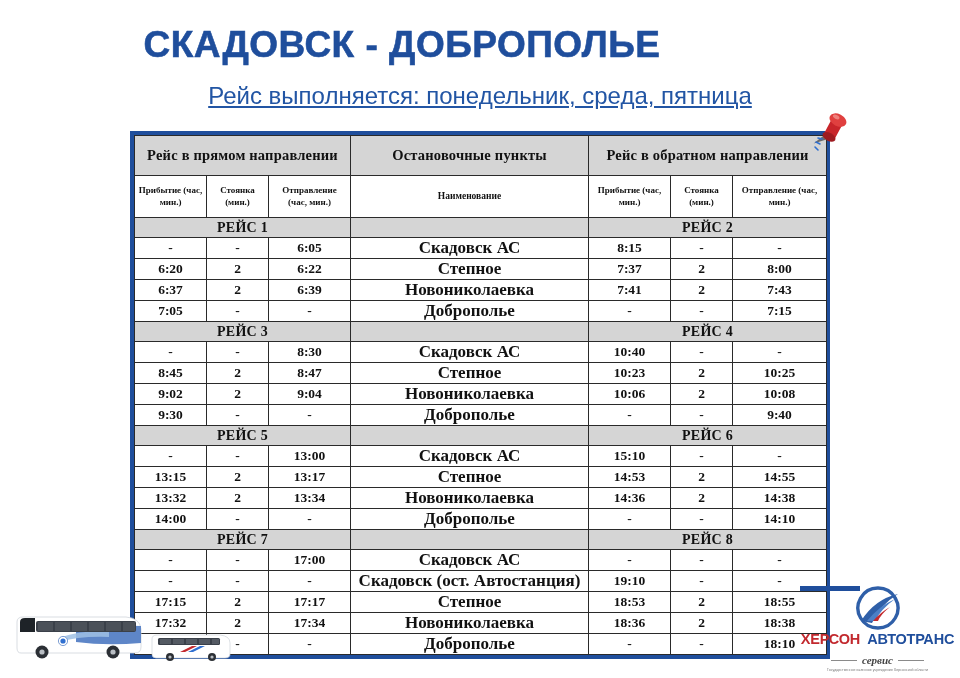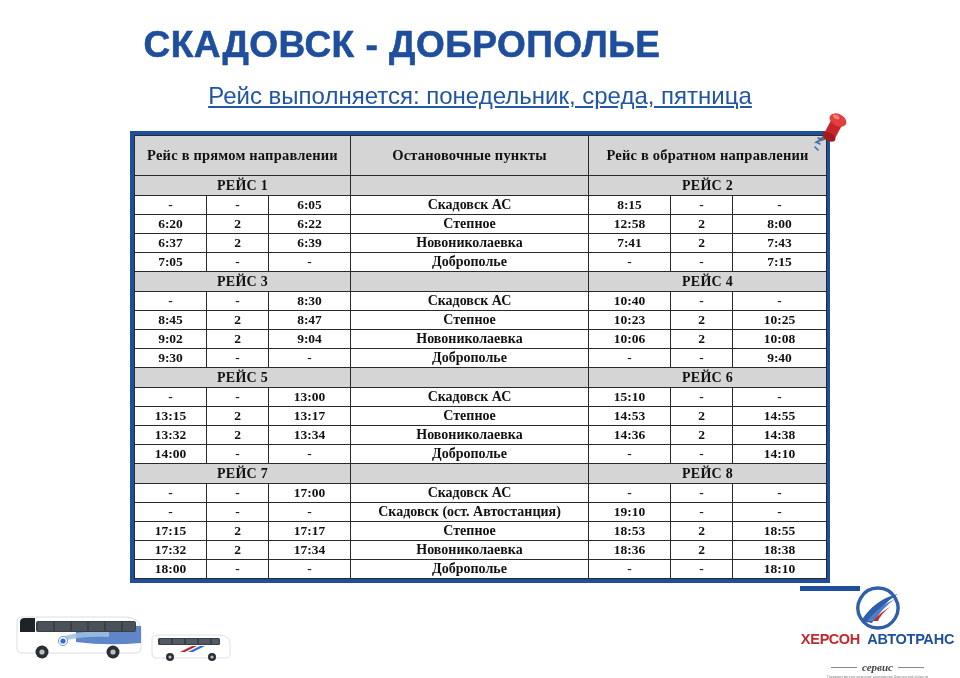--- a/index.html
+++ b/index.html
@@ -87,21 +87,21 @@
     letter-spacing:0.3px;
   }
   .reys-band td.blank{background:#D5D5D5;}
   .data td{
     height:19px;
     font-weight:bold;
     font-size:13.5px;
     background:#ffffff;
   }
   .data td.stop{
-    font-size:14px;
+    font-size:17px;
     font-weight:bold;
   }
   
   .pushpin{
     position:absolute;
     left:812px;top:112px;
     width:44px;height:46px;
   }
   
   .bus-big{position:absolute;left:14px;top:612px;width:130px;height:48px;}
@@ -119,21 +119,21 @@
     font-weight:bold;
     font-size:14.5px;
     letter-spacing:-0.2px;
     white-space:nowrap;
     margin-top:-1px;
   }
   .logo-txt .red{color:#C2292E;text-align:right;}
   .logo-txt .blue{color:#1F4E9C;padding-left:7px;}
   .logo-sub{
     display:flex;align-items:center;justify-content:center;
-    gap:5px;margin-top:14px;
+    gap:5px;margin-top:7px;
   }
   .logo-sub .line{height:1px;background:#8a8a8a;flex:0 0 26px;}
   .logo-sub .word{
     font-family:"Liberation Serif", serif;
     font-style:italic;font-weight:bold;
     font-size:11px;color:#444;
   }
   .logo-fine{
     font-family:"Liberation Sans", sans-serif;
     font-size:3.6px;
@@ -163,40 +163,49 @@
       <col class="c5">
         <col class="c6">
         <col class="c7">
     </colgroup>
     <tbody id="tbody">
         <tr>
           <th class="grp-head" colspan="3">Рейс в прямом направлении</th>
           <th class="grp-head" rowspan="1">Остановочные пункты</th>
           <th class="grp-head" colspan="3">Рейс в обратном направлении</th>
         </tr>
+        <tr>
+          <th class="sub-head">Прибытие (час, мин.)</th>
+          <th class="sub-head">Стоянка (мин.)</th>
+          <th class="sub-head">Отправление (час, мин.)</th>
+          <th class="sub-head wide">Наименование</th>
+          <th class="sub-head">Прибытие (час, мин.)</th>
+          <th class="sub-head">Стоянка (мин.)</th>
+          <th class="sub-head">Отправление (час, мин.)</th>
+        </tr>
         <tr class="reys-band">
           <td colspan="3">РЕЙС 1</td>
           <td class="blank"></td>
           <td colspan="3">РЕЙС 2</td>
         </tr>
         <tr class="data">
           <td>-</td>
           <td>-</td>
           <td>6:05</td>
           <td class="stop">Скадовск АС</td>
           <td>8:15</td>
           <td>-</td>
           <td>-</td>
         </tr>
         <tr class="data">
           <td>6:20</td>
           <td>2</td>
           <td>6:22</td>
           <td class="stop">Степное</td>
-          <td>12:58</td>
+          <td>7:37</td>
           <td>2</td>
           <td>8:00</td>
         </tr>
         <tr class="data">
           <td>6:37</td>
           <td>2</td>
           <td>6:39</td>
           <td class="stop">Новониколаевка</td>
           <td>7:41</td>
           <td>2</td>

